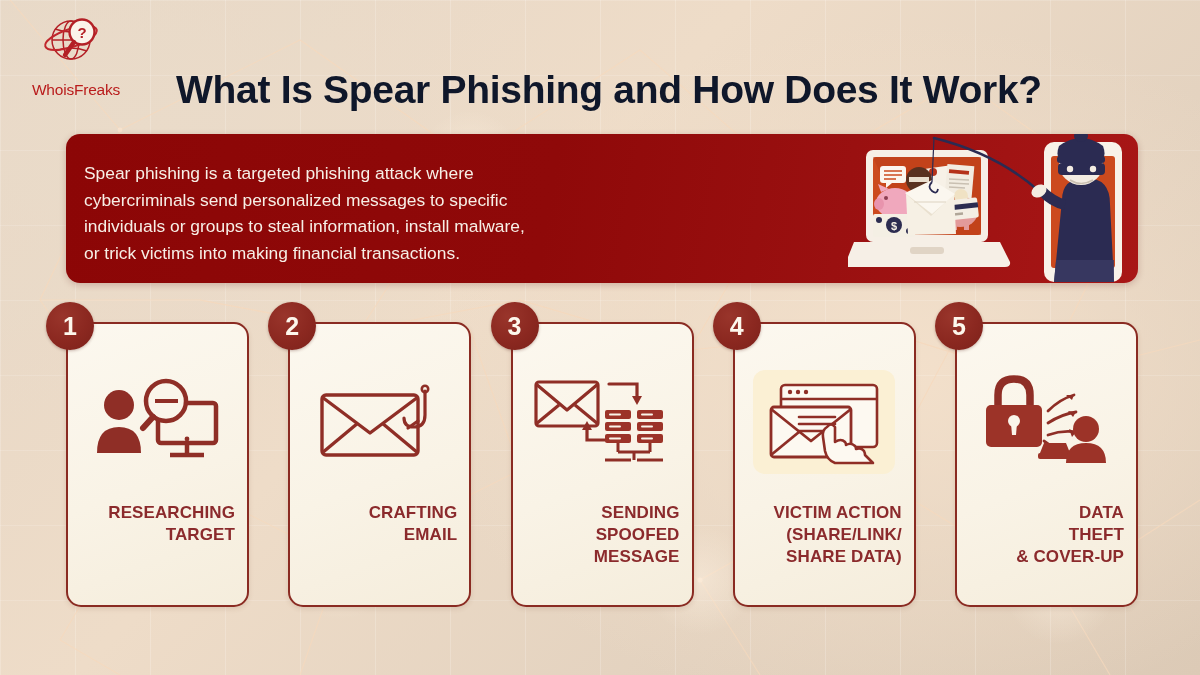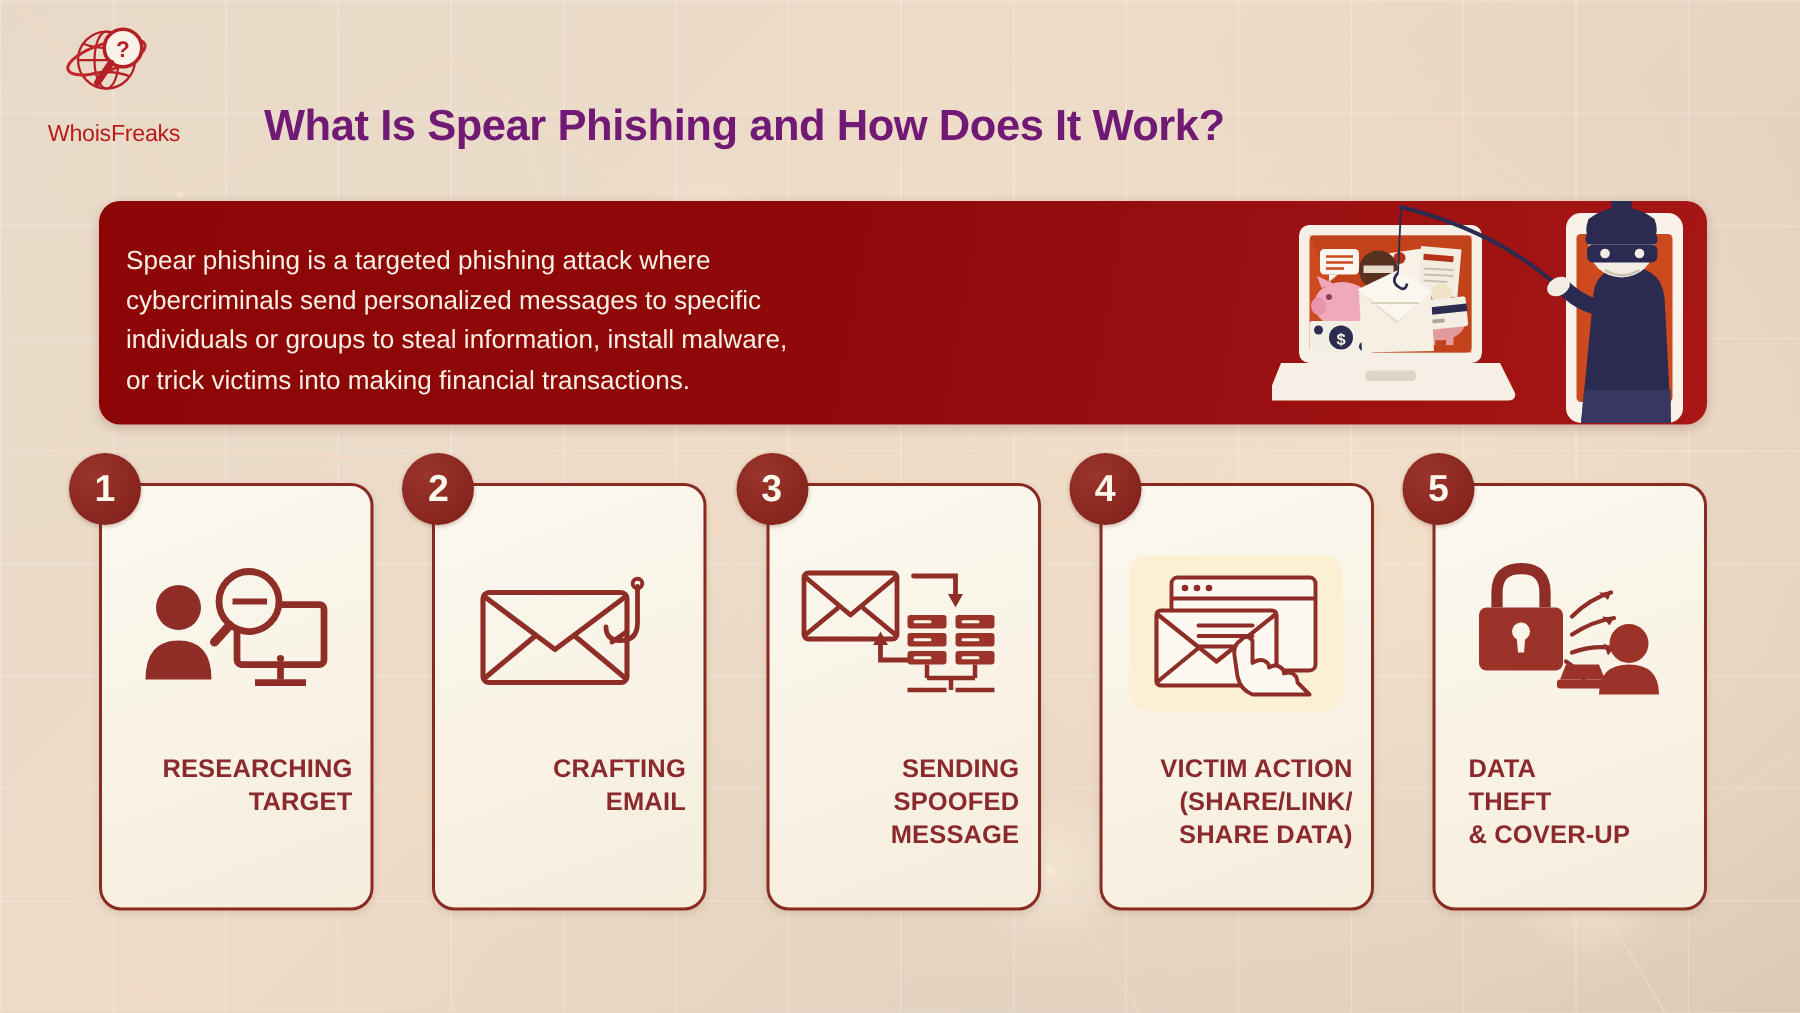--- a/index.html
+++ b/index.html
@@ -59,23 +59,23 @@
     font-weight: normal;
     color: #b91c1c;
     letter-spacing: -0.2px;
     margin-top: 12px;
     line-height: 1;
   }
   .page-title {
     position: absolute;
     left: 176px;
     top: 68px;
-    font-size: 29px;
+    font-size: 39px;
     font-weight: bold;
-    color: #701a75;
+    color: #0f172a;
     letter-spacing: -0.3px;
     white-space: nowrap;
   }
 
   
   .banner {
     position: absolute;
     left: 66px;
     top: 134px;
     width: 1072px;
@@ -169,21 +169,21 @@
     right: 12px;
     top: 178px;
     font-size: 17px;
     font-weight: bold;
     color: #8b2a2c;
     line-height: 1.30;
     letter-spacing: 0.1px;
     white-space: pre-line;
     text-align: right;
   }
-  .card-label.left { text-align: left; padding-left: 6px; }
+  .card-label.left { text-align: right; padding-left: 6px; }
 </style>
 </head>
 <body>
 
 <div class="bg-root"></div>
 <div class="bg-grid"></div>
 <svg class="bg-net" viewBox="0 0 1200 675" preserveAspectRatio="none">
   <g stroke="#f6d9bd" stroke-width="1.1" opacity="0.75" fill="none">
     <path d="M10 0 L120 130 L40 300 L160 470 L60 640"></path>
     <path d="M120 130 L300 40 L470 160 L360 330 L200 300"></path>

